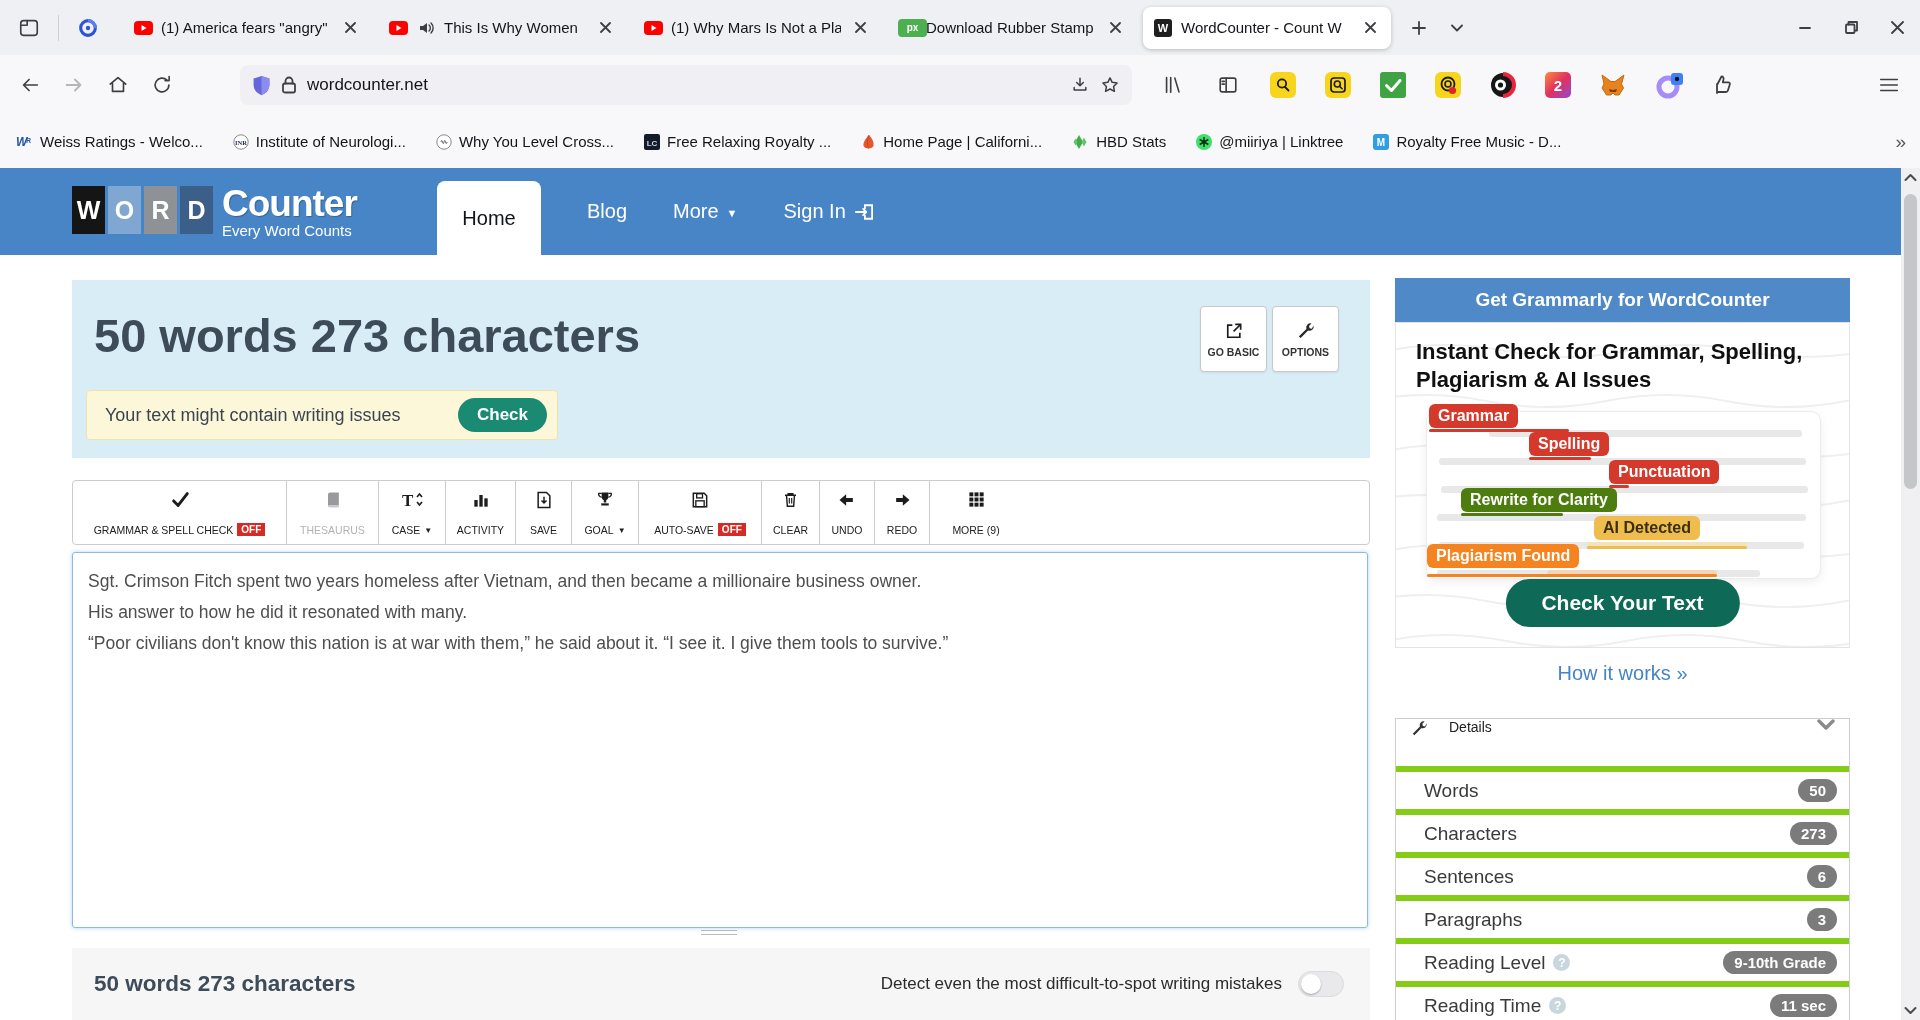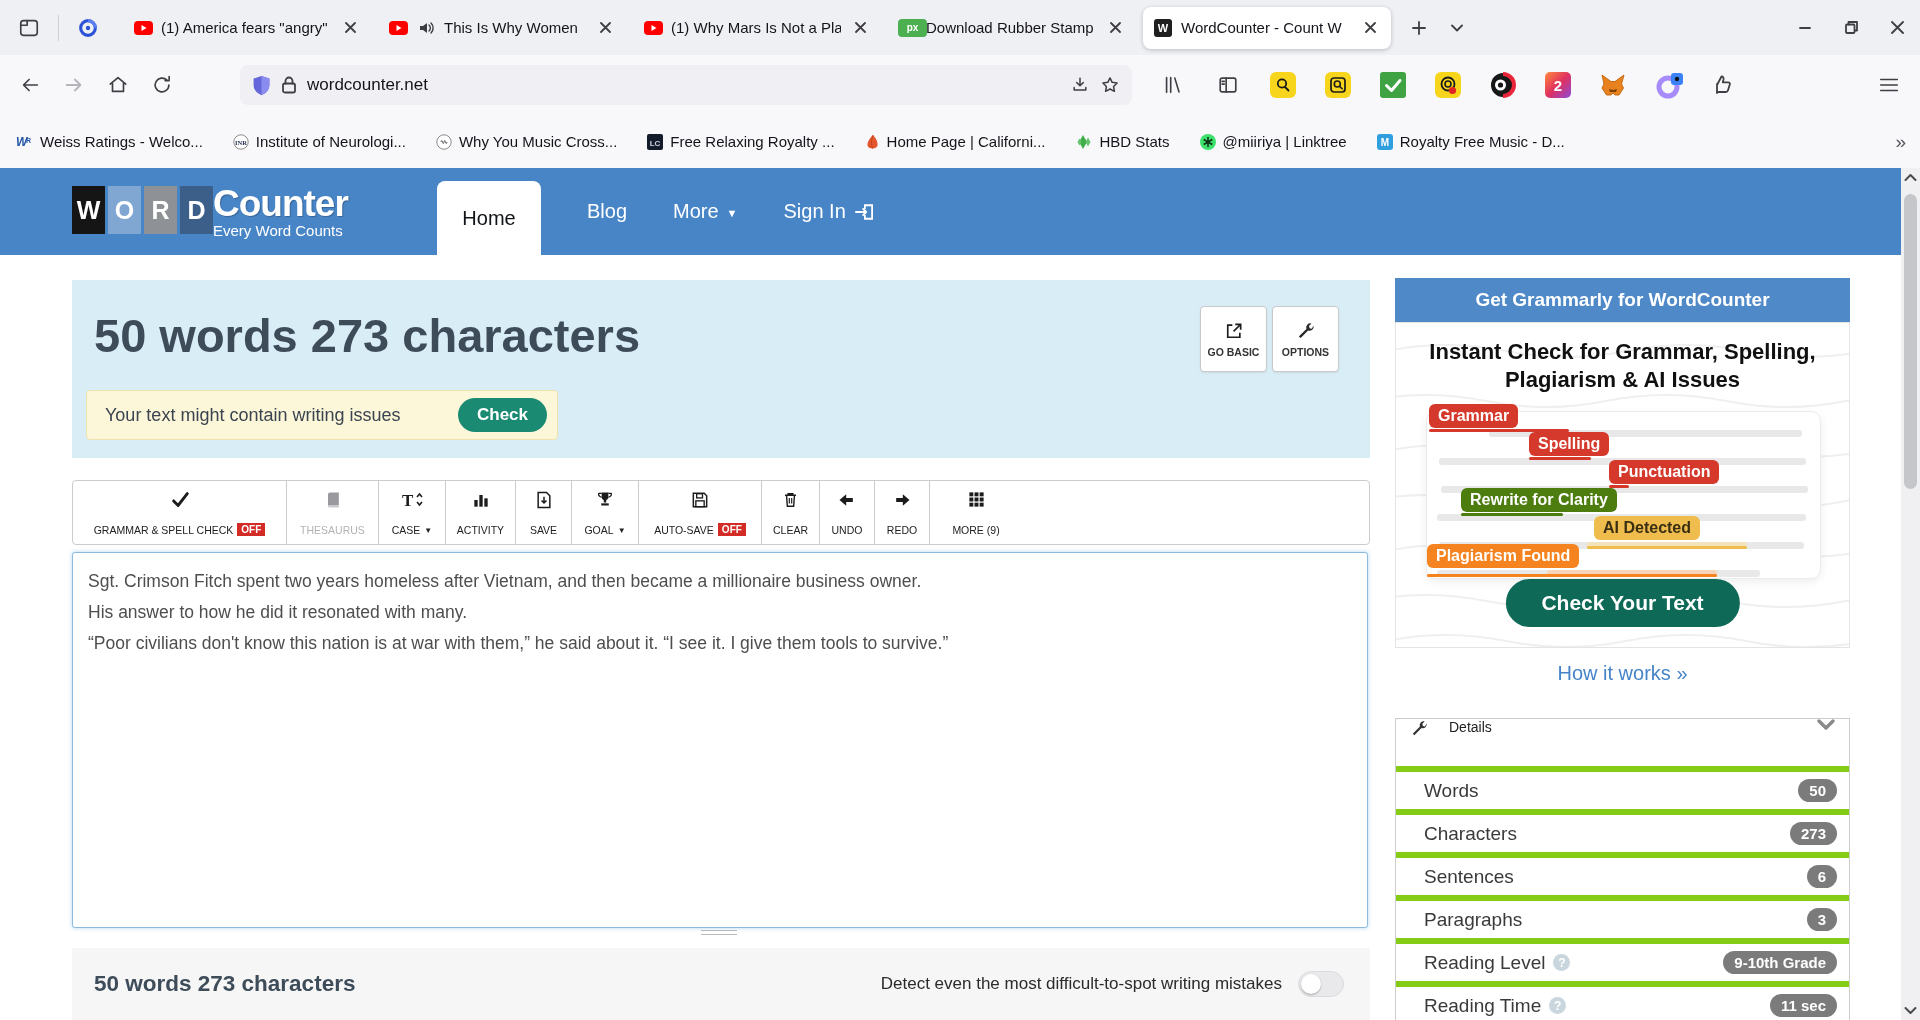--- a/index.html
+++ b/index.html
@@ -37,21 +37,21 @@
   .bmore{margin-left:auto;color:#55555c;font-size:19px;letter-spacing:-2px}
 
   
   .viewport{position:relative;height:852px;background:#fff;overflow:hidden}
 
   .sh{position:absolute;left:0;top:0;right:19px;height:87px;background:#4885c7}
   .logo{position:absolute;left:72px;top:18px;display:flex;align-items:flex-start}
   .tiles{display:flex;gap:3px}
   .tile{width:33px;height:48px;display:grid;place-items:center;color:#fff;font-weight:bold;font-size:25px}
   .tile.w{background:#151515}.tile.o{background:#7fa7d1}.tile.r{background:#8e9196}.tile.d{background:#3c5f8a}
-  .counterwrap{color:#fff}
+  .counterwrap{margin-left:9px;color:#fff}
   .counter{font-size:37px;font-weight:bold;line-height:.95;letter-spacing:-1px;text-shadow:1px 1px 1px rgba(0,0,0,.25)}
   .tagline{font-size:15px;margin-top:1px}
   .shnav{position:absolute;left:437px;top:0;bottom:0;display:flex;align-items:center}
   .home{align-self:flex-end;height:74px;width:104px;background:#fff;border-radius:8px 8px 0 0;display:grid;place-items:center;font-size:20px;color:#101418}
   .shlink{color:#fff;font-size:20px;margin-left:46px;display:flex;align-items:center;gap:8px}
   .wcaret{font-size:11px;transform:translateY(1px)}
 
   .hero{position:absolute;left:72px;top:112px;width:1298px;height:178px;background:#d9edf7}
   .h1{position:absolute;left:22px;top:28px;font-size:47px;font-weight:bold;color:#3e4c5a}
   .hbtns{position:absolute;left:1128px;top:26px;display:flex;gap:5px}
@@ -76,21 +76,21 @@
   .fstats{font-size:22.5px;font-weight:bold;color:#3e4c5a}
   .fright{margin-left:auto;display:flex;align-items:center;gap:16px}
   .flabel{font-size:17px;color:#2b2b2b}
   .toggle{width:46px;height:26px;border-radius:13px;background:#e9e9eb;border:1px solid #dcdce0;position:relative}
   .knob{position:absolute;left:2px;top:2px;width:20px;height:20px;border-radius:50%;background:#fff;box-shadow:0 1px 2px rgba(0,0,0,.3)}
 
   
   .adh{position:absolute;left:1395px;top:110px;width:455px;height:44px;background:#4f89c7;color:#fff;display:grid;place-items:center;font-size:19px;font-weight:bold}
   .adb{position:absolute;left:1395px;top:154px;width:455px;height:326px;background:#fff;border:1px solid #e4e4e4;overflow:hidden}
   .waves{position:absolute;left:0;top:0}
-  .headline{position:relative;margin:15px 20px 0;text-align:center;font-size:22px;font-weight:bold;color:#101010;line-height:1.25}
+  .headline{position:relative;margin:15px 20px 0;font-size:22px;font-weight:bold;color:#101010;line-height:1.25}
   .adcard{position:absolute;left:30px;top:88px;width:395px;height:168px;background:#fff;border:1px solid #ececec;border-radius:10px;box-shadow:0 3px 10px rgba(0,0,0,.07)}
   .gbar{position:absolute;height:7px;border-radius:3px;background:#e8e8e8}
   .abadge{position:absolute;color:#fff;font-weight:bold;font-size:16px;padding:3px 9px;border-radius:6px;white-space:nowrap}
   .red{background:#d4392c}.blue{background:#4d7c0f}
   .amber{background:#efbd4d;color:#3a2f12}.orange{background:#f5831f}
   .uline{position:absolute;height:3px;border-radius:2px}
   .cta{position:absolute;left:50%;transform:translateX(-50%);top:256px;background:#0e6a57;color:#fff;font-size:21px;font-weight:bold;border-radius:26px;padding:12px 36px;white-space:nowrap}
   .howlink{position:absolute;left:1395px;top:494px;width:455px;text-align:center;font-size:20px;color:#4584c7}
 
   .details{position:absolute;left:1395px;top:550px;width:455px;border:1px solid #cdcdcd;background:#fff}
@@ -390,21 +390,21 @@
         </span>
       <span>Institute of Neurologi...</span>
     </div>
     <div class="bm">
       <span>
           <svg width="16" height="16" viewBox="0 0 16 16">
             <circle cx="8" cy="8" r="7.2" fill="#fff" stroke="#8a8a8a"></circle>
             <path d="M5 8c.5-2 1-2 1.5 0s1 2 1.5 0 1-2 1.5 0 1 2 1.5 0" stroke="#555" stroke-width="1" fill="none"></path>
           </svg>
         </span>
-      <span>Why You Music Cross...</span>
+      <span>Why You Level Cross...</span>
     </div>
     <div class="bm">
       <span>
           <svg width="16" height="16" viewBox="0 0 16 16">
             <rect width="16" height="16" rx="2" fill="#141c2b"></rect>
             <text x="8" y="11.5" text-anchor="middle" font-size="8" font-weight="bold" fill="#cfd6e4" font-family="Liberation Sans,sans-serif">LC</text>
           </svg>
         </span>
       <span>Free Relaxing Royalty ...</span>
     </div>

